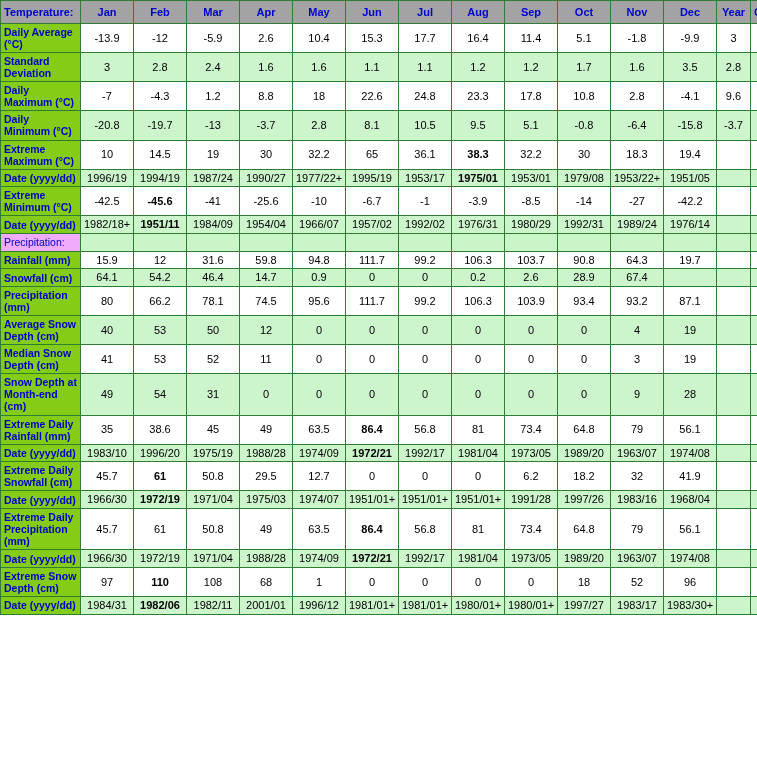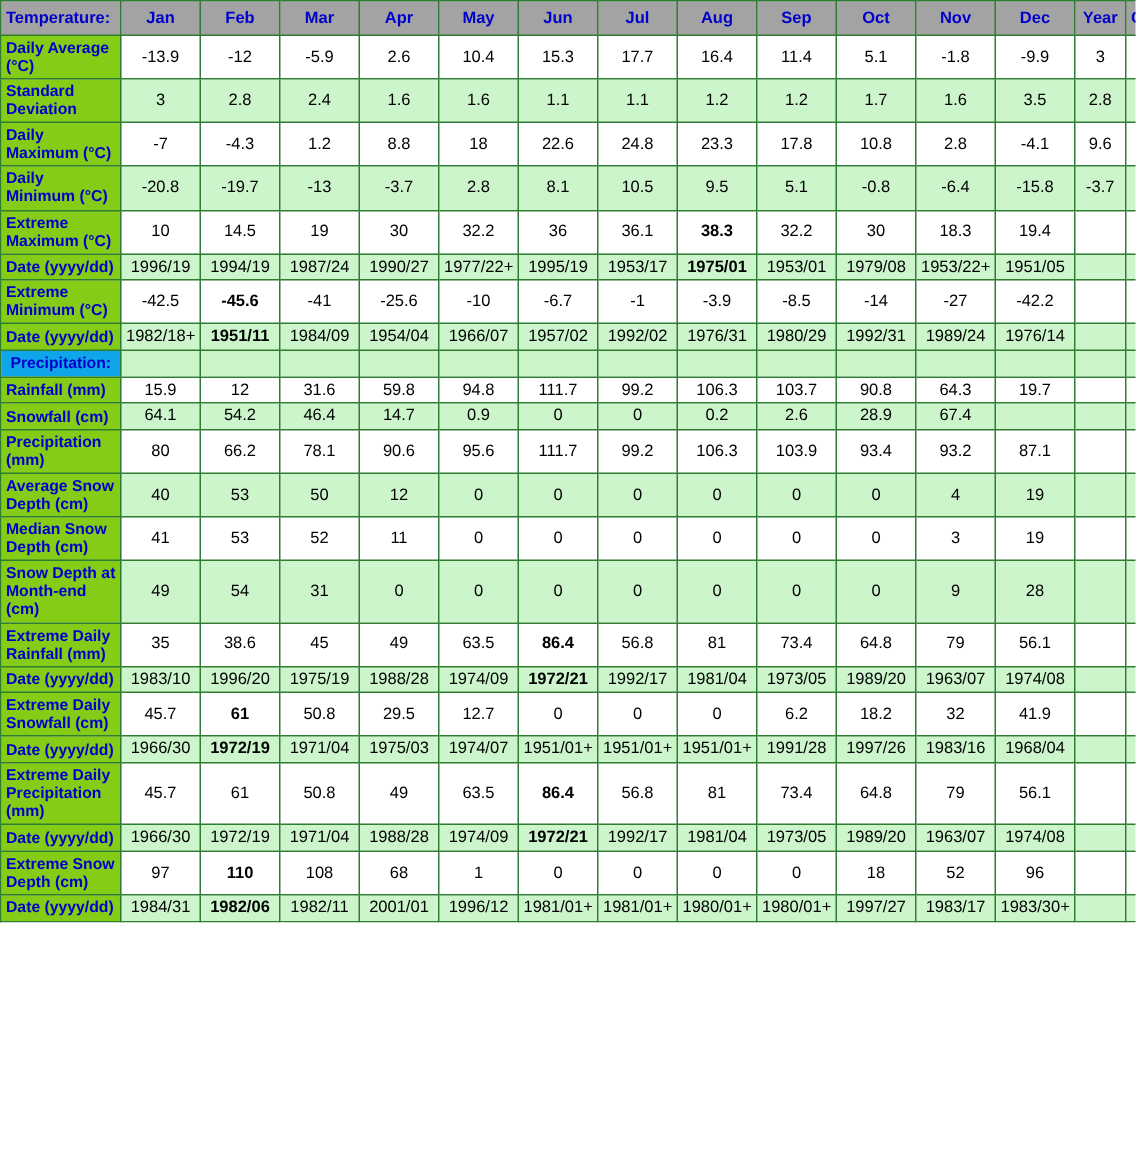--- a/index.html
+++ b/index.html
@@ -43,24 +43,24 @@
     padding-left: 3px;
   }
   td.rowlabel {
     background: #84cc16;
     color: #0000cc;
     font-weight: bold;
     text-align: left;
     font-size: 10.5px;
   }
   td.section {
-    background: #0ea5e9;
+    background: #f0abfc;
     color: #0000cc;
-    font-weight: bold;
-    text-align: center;
+    font-weight: normal;
+    text-align: left;
     font-size: 10.5px;
   }
   td.sectionfill {
     background: #c9f5c9;
   }
   td.val {
     background: #ffffff;
     text-align: center;
     font-size: 11px;
     color: #000000;
@@ -192,21 +192,21 @@
         <td class="val shaded">-3.7</td>
         <td class="code shaded">A</td>
       </tr>
       <tr>
         <td class="rowlabel">Extreme Maximum (°C)</td>
         <td class="val">10</td>
         <td class="val">14.5</td>
         <td class="val">19</td>
         <td class="val">30</td>
         <td class="val">32.2</td>
-        <td class="val">36</td>
+        <td class="val">65</td>
         <td class="val">36.1</td>
         <td class="val bold">38.3</td>
         <td class="val">32.2</td>
         <td class="val">30</td>
         <td class="val">18.3</td>
         <td class="val">19.4</td>
         <td class="val">&nbsp;</td>
         <td class="code">&nbsp;</td>
       </tr>
       <tr class="shadedrow">
@@ -309,21 +309,21 @@
         <td class="val shaded">67.4</td>
         <td class="val shaded">&nbsp;</td>
         <td class="val shaded">&nbsp;</td>
         <td class="code shaded">A</td>
       </tr>
       <tr>
         <td class="rowlabel">Precipitation (mm)</td>
         <td class="val">80</td>
         <td class="val">66.2</td>
         <td class="val">78.1</td>
-        <td class="val">90.6</td>
+        <td class="val">74.5</td>
         <td class="val">95.6</td>
         <td class="val">111.7</td>
         <td class="val">99.2</td>
         <td class="val">106.3</td>
         <td class="val">103.9</td>
         <td class="val">93.4</td>
         <td class="val">93.2</td>
         <td class="val">87.1</td>
         <td class="val">&nbsp;</td>
         <td class="code">A</td>

